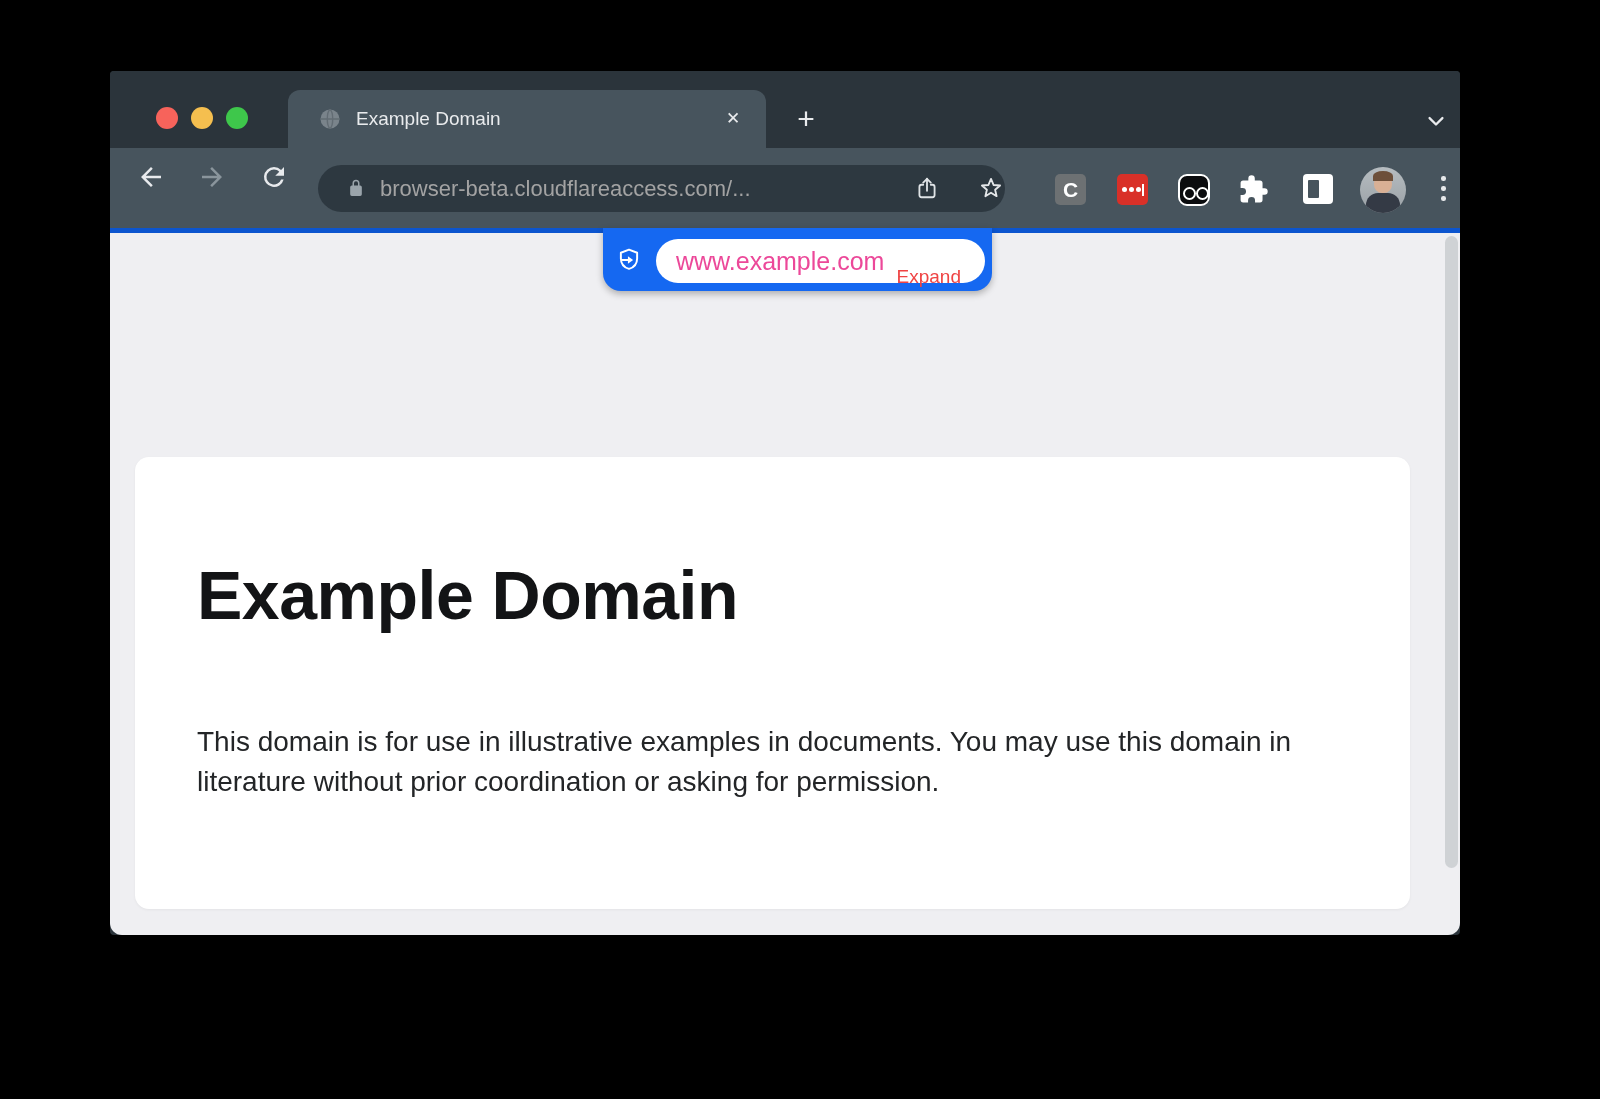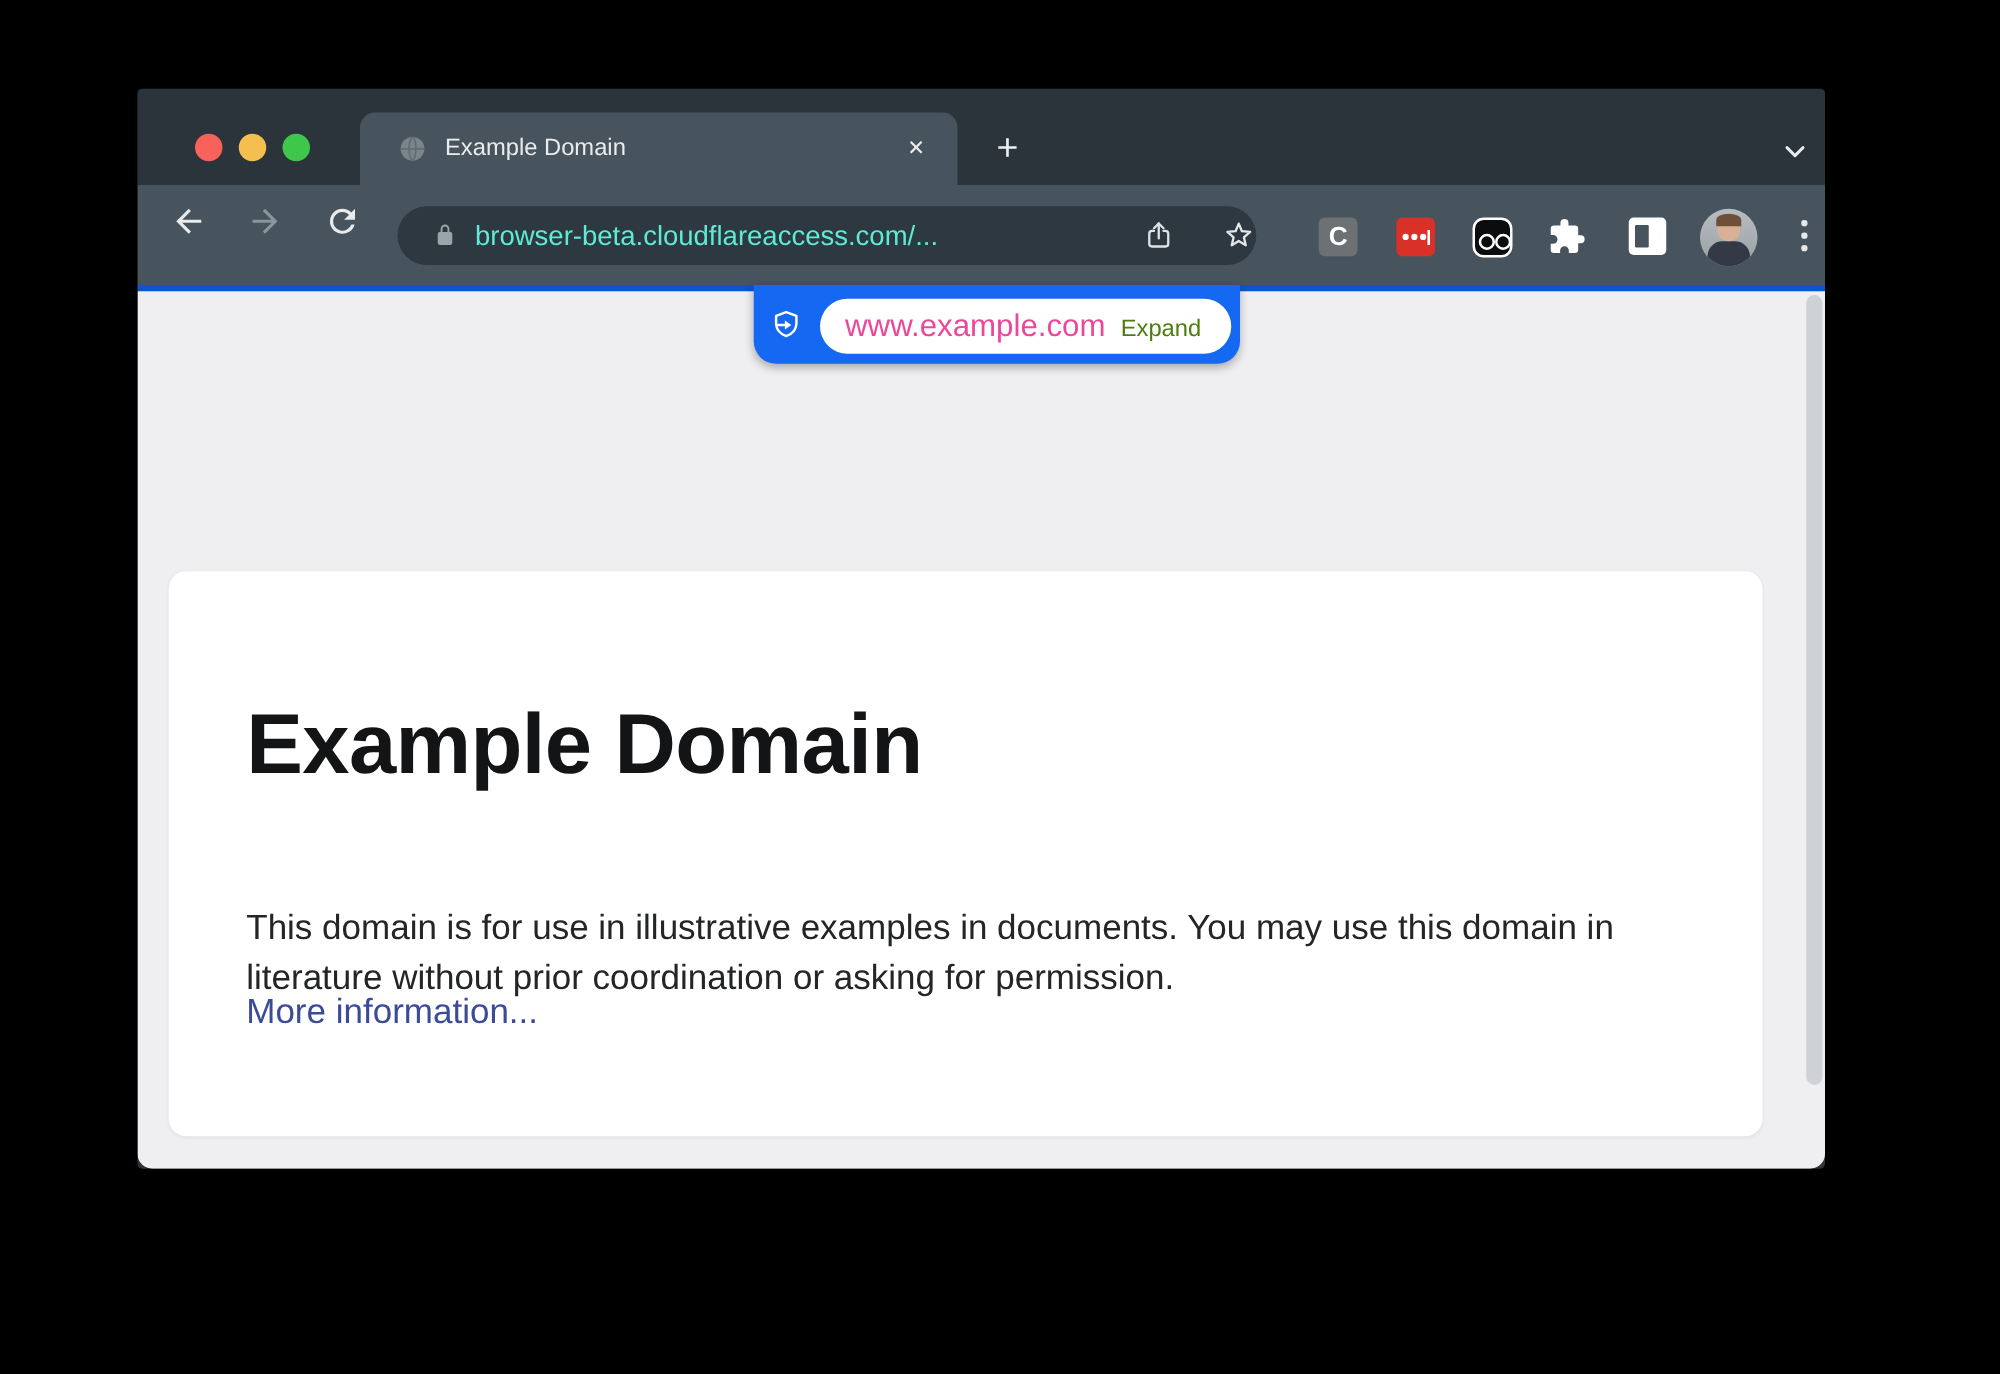--- a/index.html
+++ b/index.html
@@ -41,21 +41,21 @@
   .navbtn.back{left:26px;}
   .navbtn.fwd{left:87px;}
   .navbtn.reload{left:149px;}
   .omnibox{
     position:absolute;left:208px;top:17px;width:687px;height:47px;
     background:#2d3840;border-radius:24px;
   }
   .omnibox .lock{position:absolute;left:28px;top:13px;width:20px;height:20px;}
   .omnibox .url{
     position:absolute;left:62px;top:0;height:47px;line-height:47px;
-    color:#5eead4;font-size:22px;white-space:nowrap;
+    color:#a3a3a3;font-size:22px;white-space:nowrap;
   }
   .omnibox .share{position:absolute;left:596px;top:10px;width:26px;height:26px;}
   .omnibox .star{position:absolute;left:660px;top:10px;width:26px;height:26px;}
   .ext{position:absolute;top:26px;width:31px;height:31px;border-radius:5px;}
   .ext.cbadge{left:945px;background:#6d7173;color:#fff;font-size:21px;font-weight:bold;
     text-align:center;line-height:31px;}
   .ext.lastpass{left:1007px;background:#d93028;}
   .lp-inner{position:absolute;left:5px;top:13px;width:21px;height:6px;}
   .lp-inner .d{position:absolute;top:0;width:5px;height:5px;border-radius:50%;background:#fff;}
   .lp-inner .d1{left:0;} .lp-inner .d2{left:7px;} .lp-inner .d3{left:14px;}
@@ -91,22 +91,22 @@
   }
   .iso-pill .shield{position:absolute;left:13px;top:19px;width:26px;height:26px;}
   .iso-white{
     position:absolute;left:53px;top:11px;width:329px;height:44px;background:#fff;border-radius:22px;
   }
   .iso-white .host{
     position:absolute;left:20px;top:0;height:44px;line-height:44px;
     color:#ec4899;font-size:25px;white-space:nowrap;
   }
   .iso-white .expand{
-    position:absolute;right:24px;top:3px;height:44px;line-height:44px;
-    color:#4d7c0f;font-size:19px;margin-left:40px;
+    position:absolute;right:24px;top:16px;height:44px;line-height:44px;
+    color:#ef4444;font-size:19px;margin-left:40px;
   }
   
   .card{
     position:absolute;left:25px;top:224px;width:1275px;height:452px;background:#fff;
     border-radius:14px;box-shadow:0 1px 3px rgba(0,0,0,.05);
   }
   .card h1{
     position:absolute;left:62px;top:104px;margin:0;
     font-size:68px;font-weight:700;color:#131416;letter-spacing:-.5px;line-height:1;
   }
@@ -228,21 +228,20 @@
         <i></i>
     </div>
   </div>
 
   <div class="accent-line"></div>
 
   <div class="viewport">
     <div class="card">
       <h1>Example Domain</h1>
       <div class="para">This domain is for use in illustrative examples in documents. You may use this domain in literature without prior coordination or asking for permission.</div>
-      <a class="morelink" href="#">More information...</a>
     </div>
     <div class="scroll-thumb"></div>
   </div>
 
   <div class="iso-pill">
     <span class="shield">
       <svg width="26" height="26" viewBox="0 0 24 24">
         <path d="M12 2.5l7.5 2.8v5.2c0 4.8-3.2 8.3-7.5 9.7-4.3-1.4-7.5-4.9-7.5-9.7V5.3z" fill="none" stroke="#ffffff" stroke-width="1.8" stroke-linejoin="round"></path>
         <path d="M5.5 12h6.5" stroke="#ffffff" stroke-width="2" stroke-linecap="round"></path>
         <path d="M11 8.6L15.8 12 11 15.4z" fill="#ffffff"></path>

